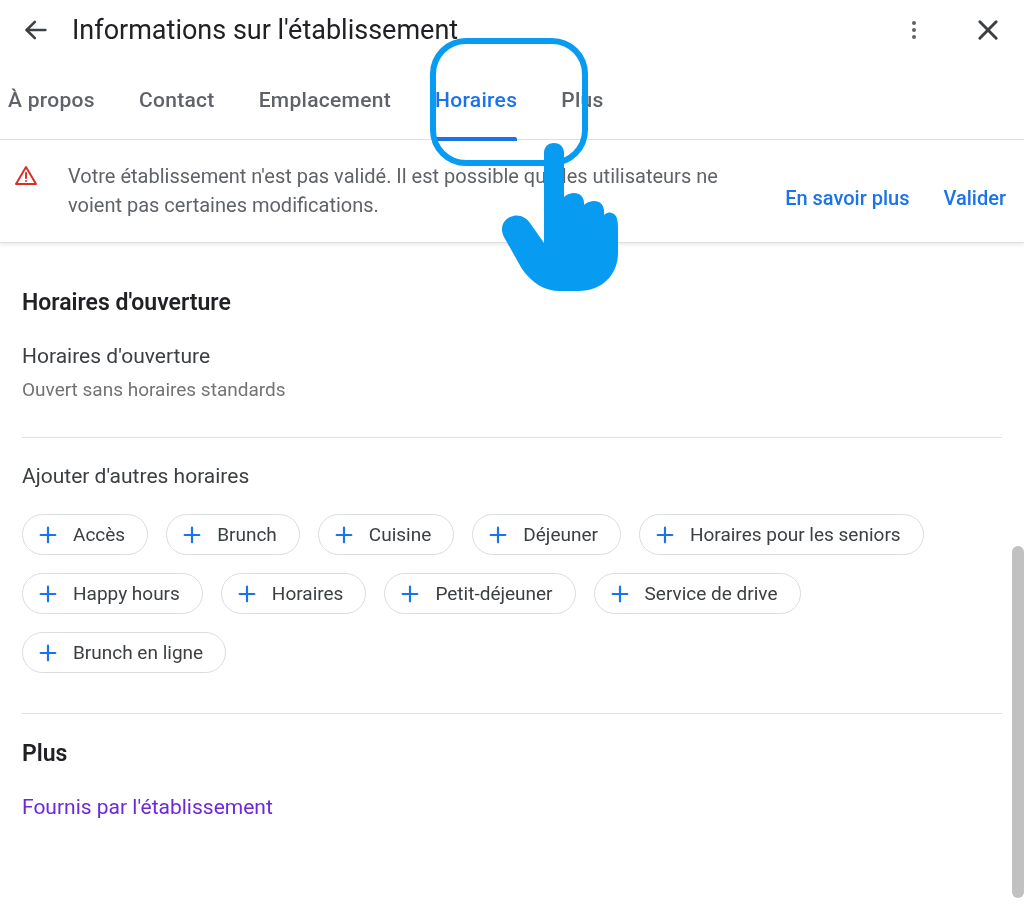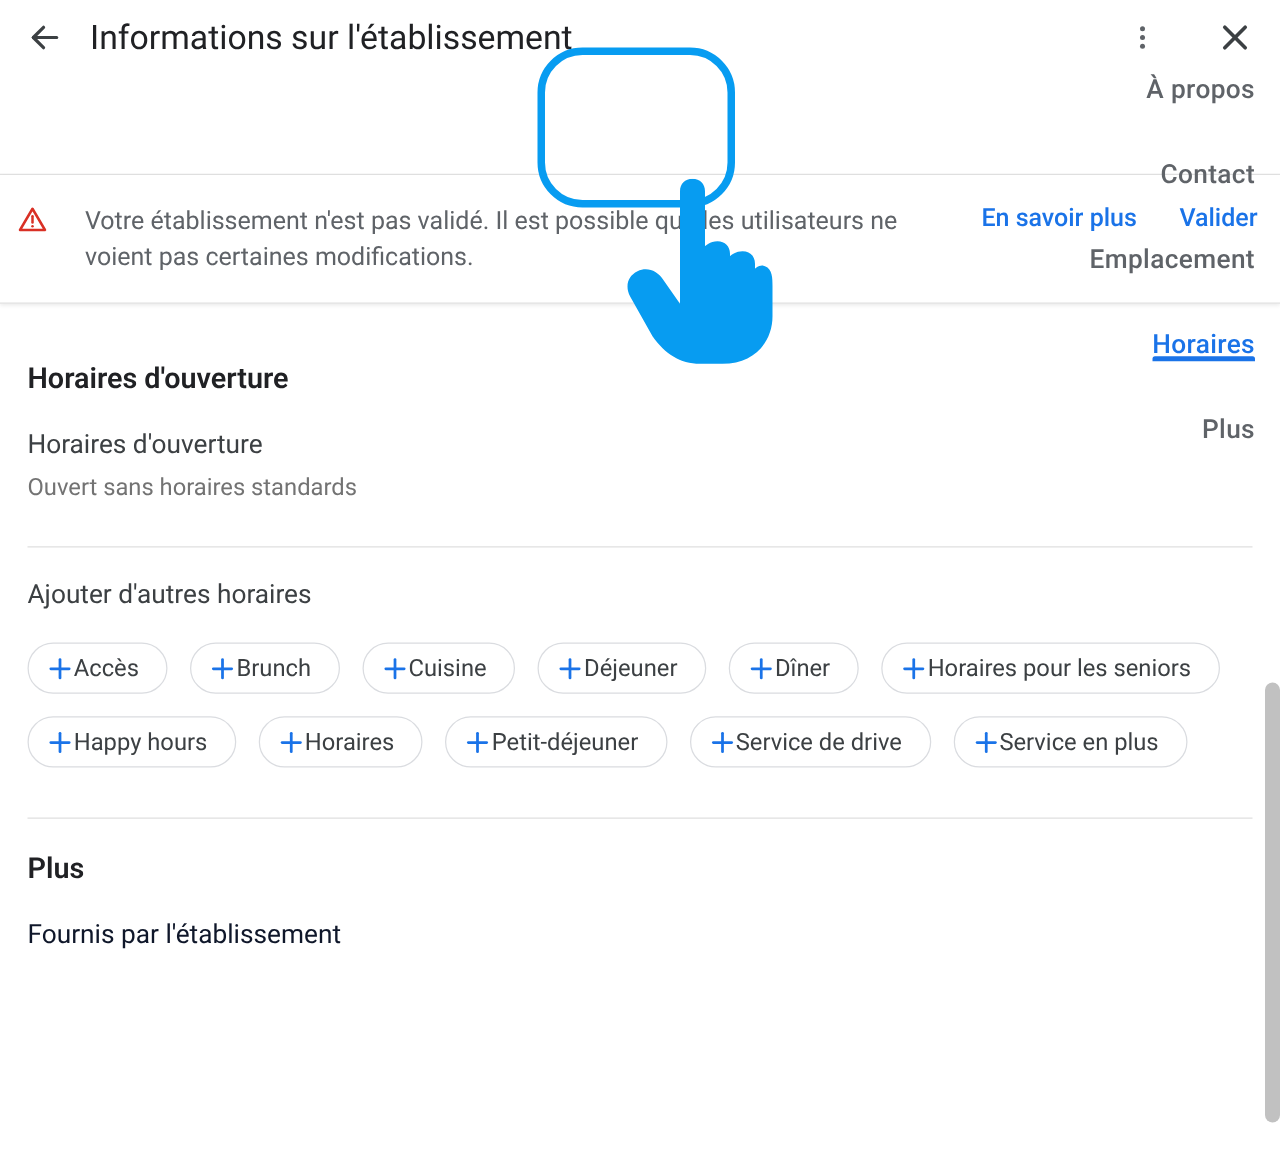--- a/index.html
+++ b/index.html
@@ -30,25 +30,24 @@
     .page-title {
       font-size: 27px;
       font-weight: 400;
       margin-left: 14px;
       flex: 1;
       color: #202124;
     }
     .tabs {
       display: flex;
       gap: 44px;
-      padding: 0 20px;
+      padding: 0 8px;
       height: 80px;
-      align-items: flex-end;
+      align-items: flex-start;
       border-bottom: 1px solid #e0e0e0;
-      flex-direction: column;
     }
     .tab {
       font-size: 21px;
       color: #5f6368;
       font-weight: 500;
       cursor: pointer;
       height: 80px;
       display: flex;
       align-items: center;
       position: relative;
@@ -86,20 +85,21 @@
     .alert-text {
       font-size: 20px;
       color: #5f6368;
       line-height: 1.45;
       flex: 1;
     }
     .alert-actions {
       display: flex;
       gap: 34px;
       align-items: center;
+      margin-top: 24px;
     }
     .alert-link {
       font-size: 20px;
       color: #1a73e8;
       font-weight: 500;
       cursor: pointer;
       white-space: nowrap;
     }
     .content {
       padding: 18px 22px 0 22px;
@@ -130,20 +130,21 @@
     .chips {
       display: flex;
       flex-wrap: wrap;
       gap: 18px;
       margin-top: 26px;
       margin-bottom: 40px;
     }
     .chip {
       display: flex;
       align-items: center;
+      gap: 14px;
       border: 1px solid #dadce0;
       border-radius: 24px;
       padding: 8px 22px 8px 14px;
       font-size: 19px;
       color: #3c4043;
       cursor: pointer;
       background: #fff;
     }
     .chip .plus {
       color: #1a73e8;
@@ -265,27 +266,20 @@
           <line x1="12" y1="4" x2="12" y2="20"></line>
           <line x1="4" y1="12" x2="20" y2="12"></line>
         </svg>
       <span>Déjeuner</span>
     </div>
     <div class="chip">
       <svg class="plus" width="22" height="22" viewBox="0 0 24 24" fill="none" stroke="#1a73e8" stroke-width="2.4" stroke-linecap="round">
           <line x1="12" y1="4" x2="12" y2="20"></line>
           <line x1="4" y1="12" x2="20" y2="12"></line>
         </svg>
-      <span>Dîner</span>
-    </div>
-    <div class="chip">
-      <svg class="plus" width="22" height="22" viewBox="0 0 24 24" fill="none" stroke="#1a73e8" stroke-width="2.4" stroke-linecap="round">
-          <line x1="12" y1="4" x2="12" y2="20"></line>
-          <line x1="4" y1="12" x2="20" y2="12"></line>
-        </svg>
       <span>Horaires pour les seniors</span>
     </div>
     <div class="chip">
       <svg class="plus" width="22" height="22" viewBox="0 0 24 24" fill="none" stroke="#1a73e8" stroke-width="2.4" stroke-linecap="round">
           <line x1="12" y1="4" x2="12" y2="20"></line>
           <line x1="4" y1="12" x2="20" y2="12"></line>
         </svg>
       <span>Happy hours</span>
     </div>
     <div class="chip">
@@ -307,29 +301,29 @@
           <line x1="12" y1="4" x2="12" y2="20"></line>
           <line x1="4" y1="12" x2="20" y2="12"></line>
         </svg>
       <span>Service de drive</span>
     </div>
     <div class="chip">
       <svg class="plus" width="22" height="22" viewBox="0 0 24 24" fill="none" stroke="#1a73e8" stroke-width="2.4" stroke-linecap="round">
           <line x1="12" y1="4" x2="12" y2="20"></line>
           <line x1="4" y1="12" x2="20" y2="12"></line>
         </svg>
-      <span>Service en plus</span>
+      <span>Brunch en ligne</span>
     </div>
   </div>
 
   <hr class="divider">
 
   <div class="section-title" style="margin-top:8px;">Plus</div>
 
-  <div class="subsection-title" style="color:#0f172a;">Fournis par l'établissement</div>
+  <div class="subsection-title" style="color:#6d28d9;">Fournis par l'établissement</div>
 
 </div>
 
 <div class="scrollbar"></div>
 
 <div class="cursor-overlay">
   <div class="cursor-box"></div>
   <svg class="cursor-hand" width="120" height="150" viewBox="0 0 120 150">
     <path fill="#079cf1" d="M44 10 C44 4 48 0 54 0 C60 0 64 4 64 10 L64 54 C64 54 68 50 74 50 C80 50 84 54 84 60 L84 62 C84 62 88 58 94 58 C100 58 104 62 104 68 L104 72 C104 72 108 68 112 70 C118 72 118 80 118 86 L118 110 C118 130 104 148 78 148 L60 148 C44 148 32 140 22 126 L4 94 C0 86 2 78 10 74 C18 70 26 74 30 80 L44 100 Z"></path>
   </svg>

